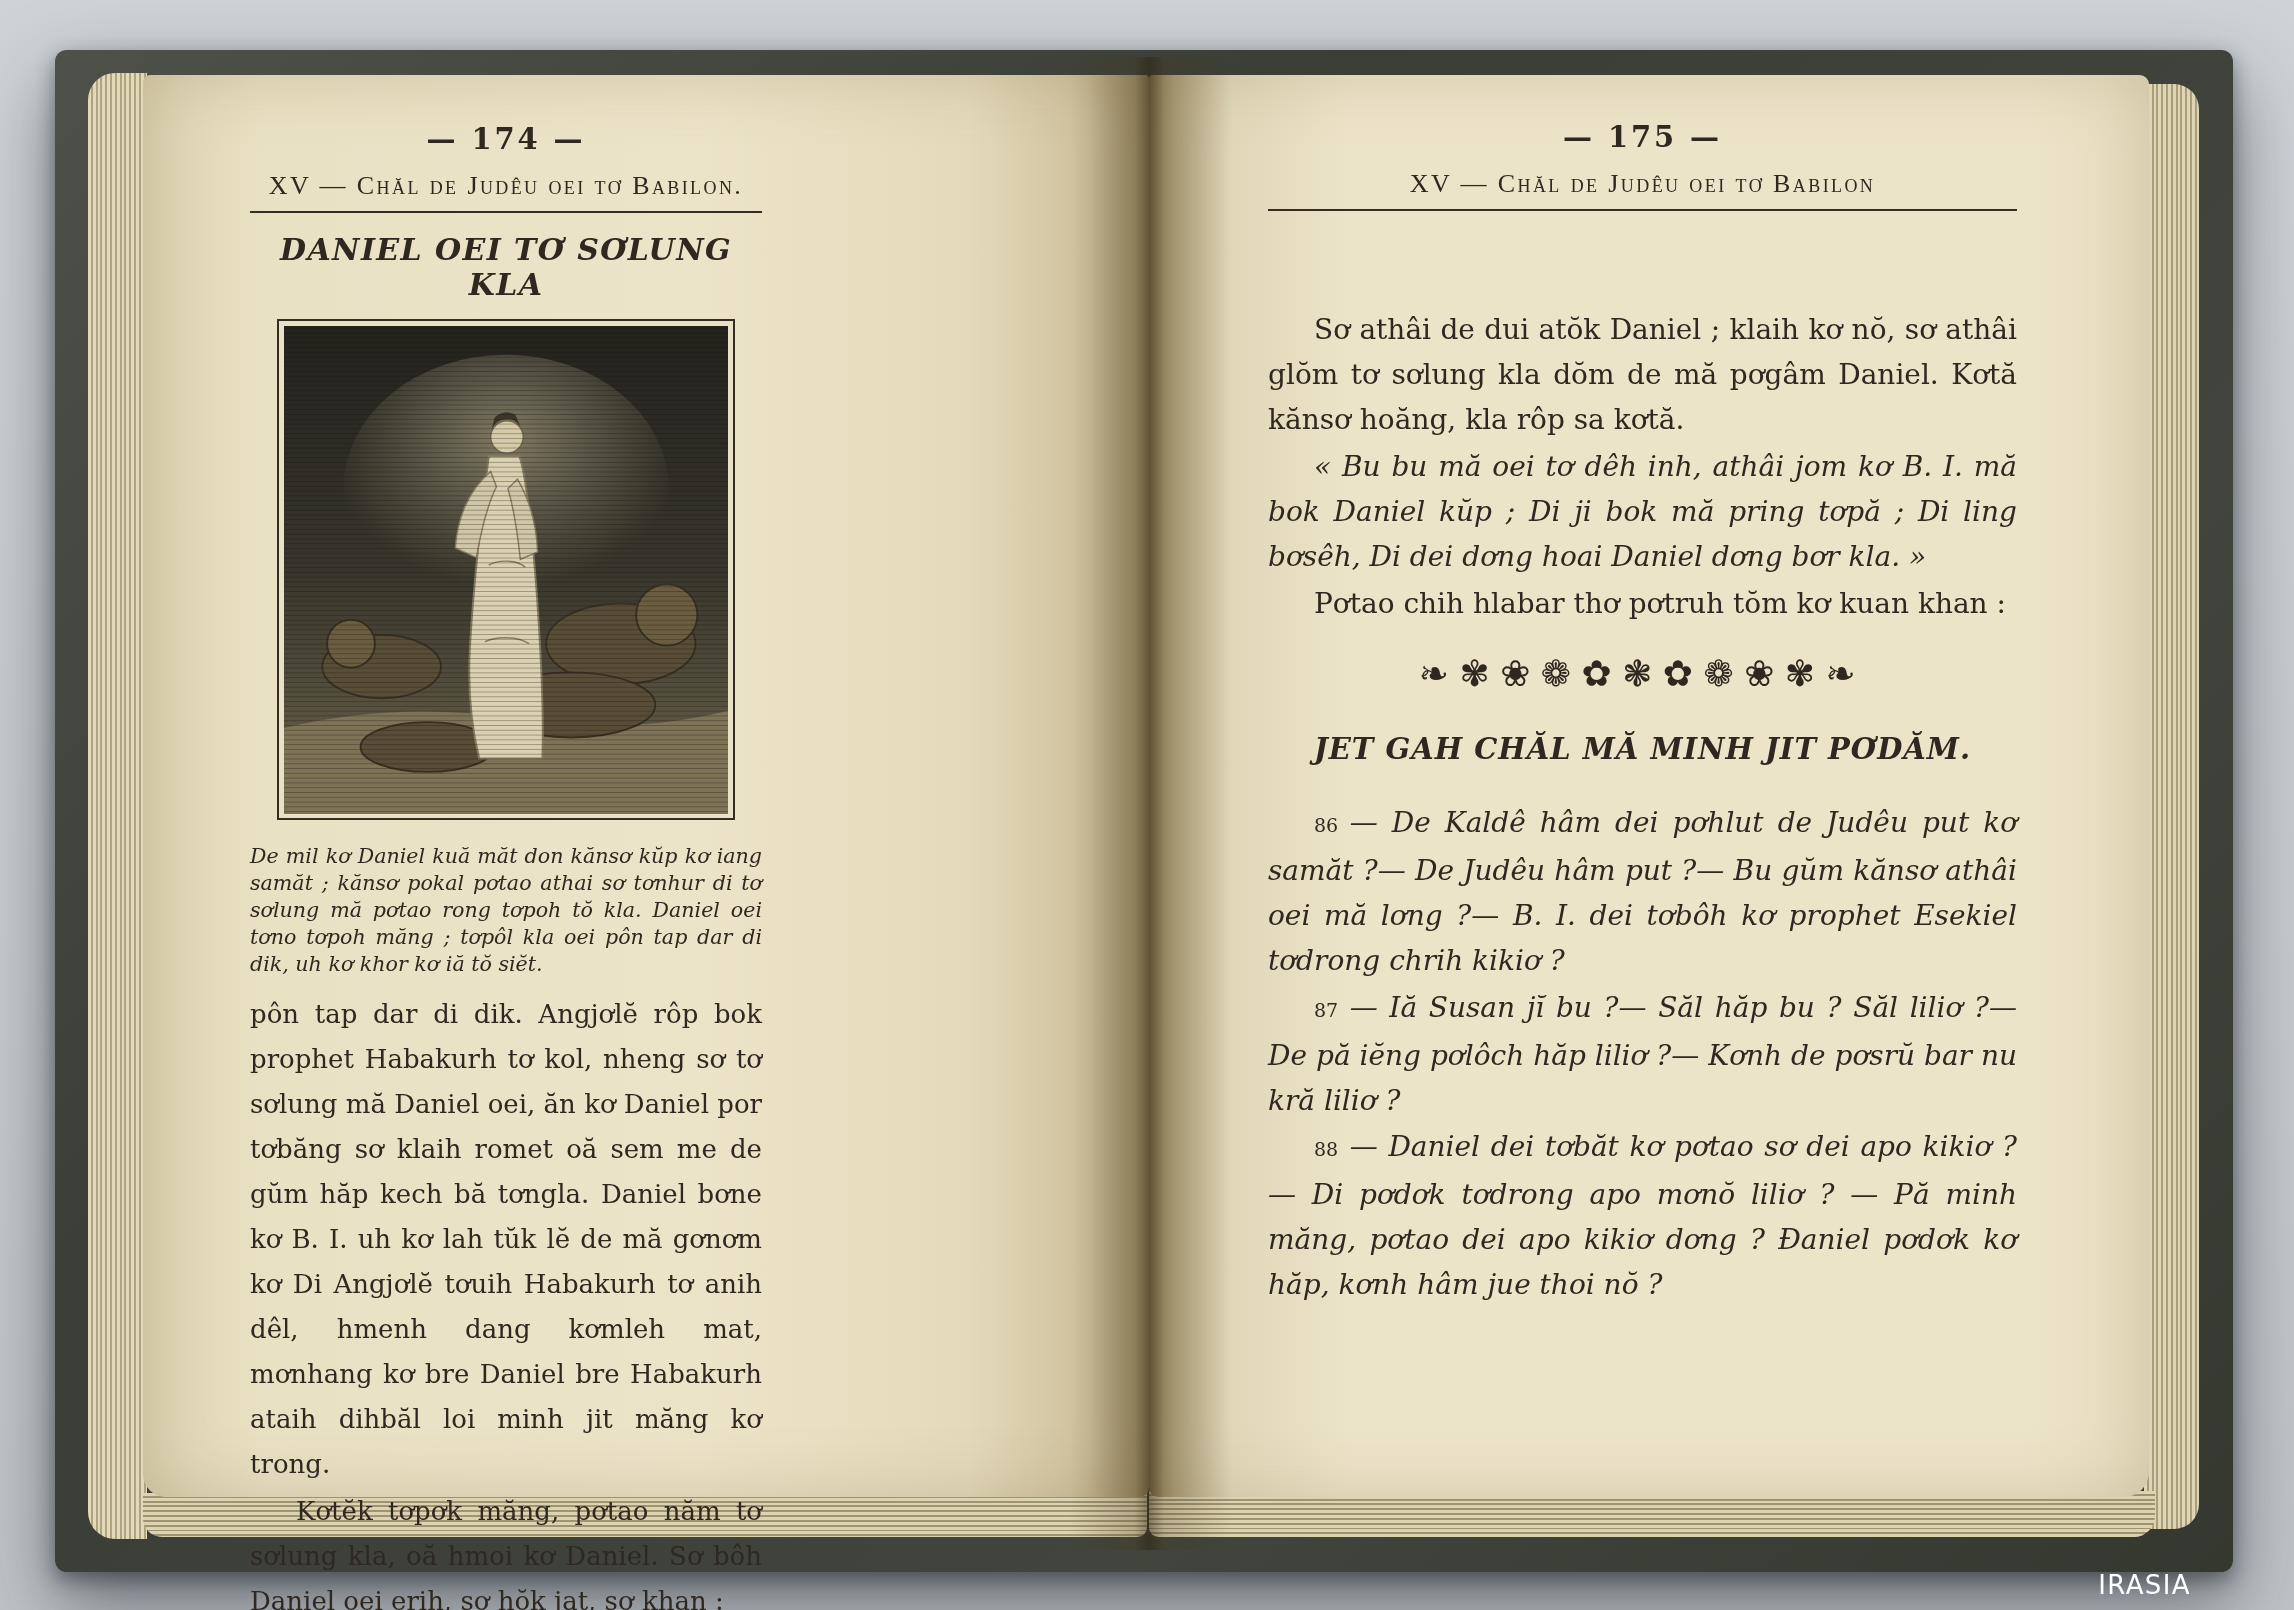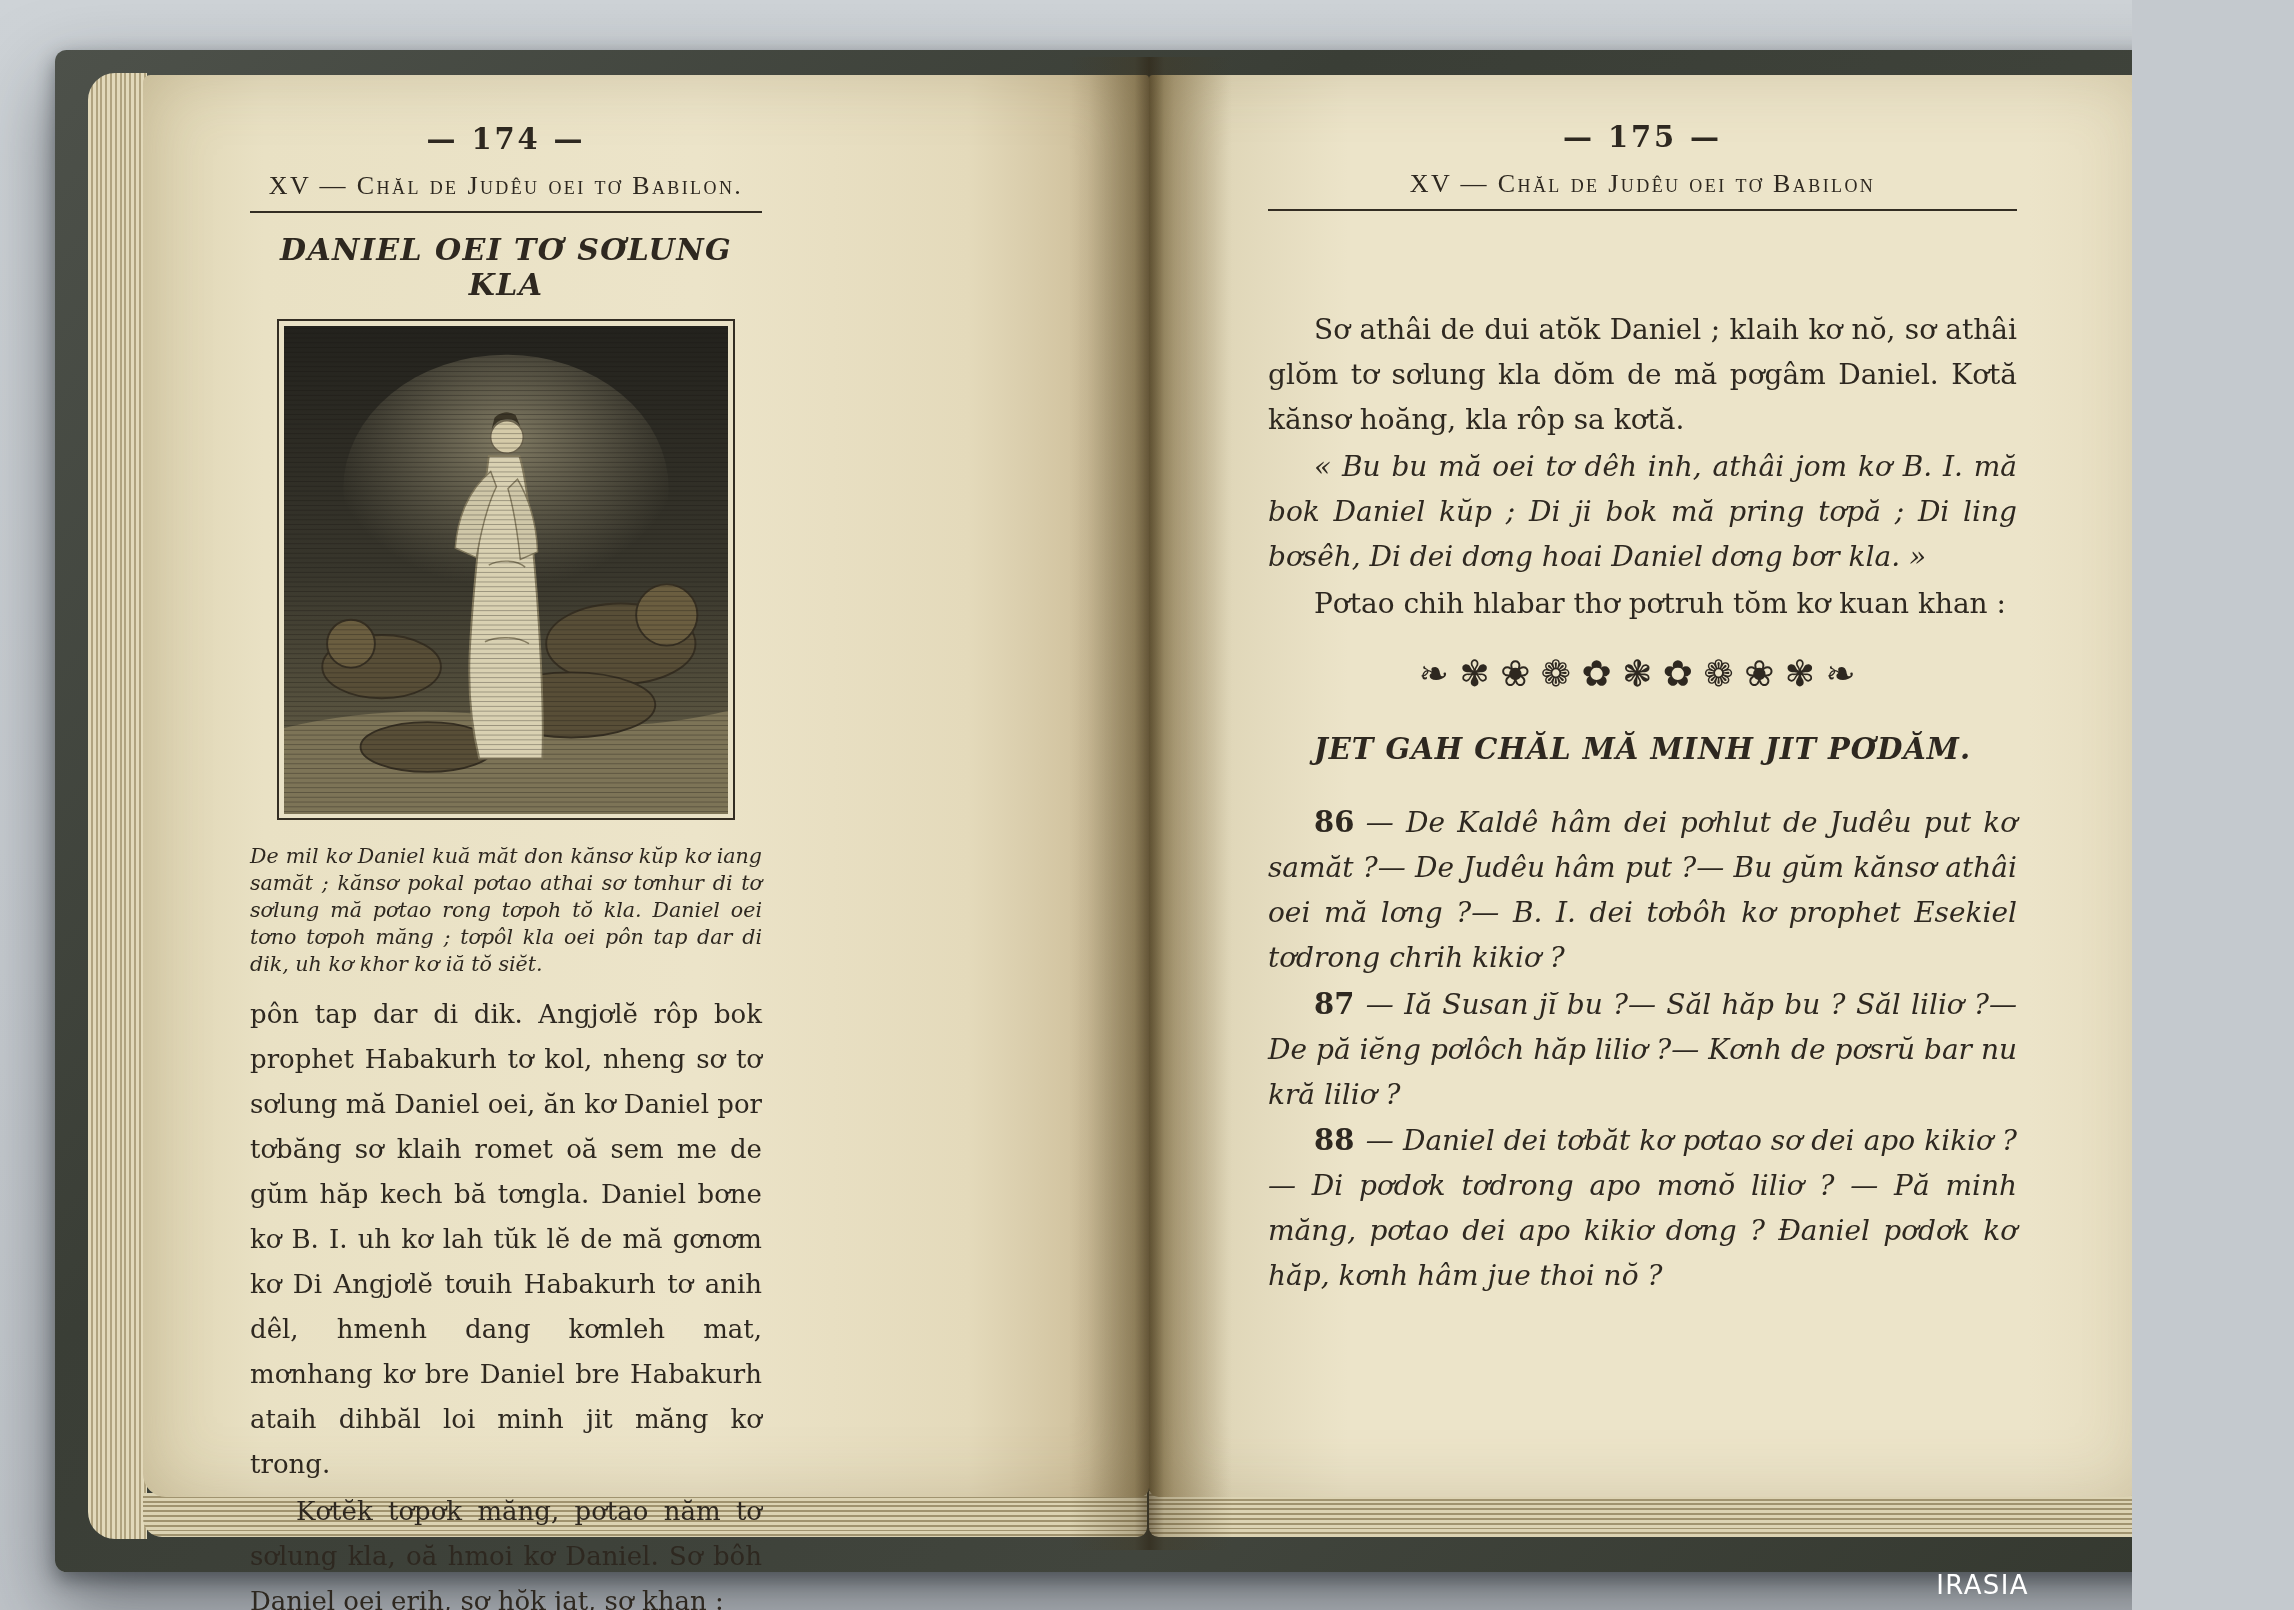--- a/index.html
+++ b/index.html
@@ -1,16 +1,16 @@
 <!DOCTYPE html>
 <html><head>
 <meta charset="utf-8">
 <style>
   html,body{margin:0;padding:0;background:#c4c9ce;}
-  .stage{position:relative;width:2132px;height:1611px;overflow:hidden;
+  .stage{position:relative;width:2294px;height:1611px;overflow:hidden;
          background:linear-gradient(180deg,#ced3d7 0%,#c6cbd0 60%,#bfc4c9 100%);
          font-family:"DejaVu Serif",serif;color:#2e2820;}
   .book-cover{position:absolute;left:55px;top:50px;width:2178px;height:1522px;border-radius:11.5px;
          background:linear-gradient(135deg,#4d514a 0%,#3a3e36 35%,#41453d 70%,#34382f 100%);
          box-shadow:0 33px 76px rgba(25,30,36,.5),0 7.6px 19px rgba(25,30,36,.45);}
   .edges-left{position:absolute;left:88px;top:73px;width:59px;height:1466px;border-radius:27px 0 0 27px;
          background:repeating-linear-gradient(90deg,#e2d9ba 0 2.9px,#b0a37f 2.9px 4.8px);}
   .edges-right{position:absolute;left:2144px;top:84px;width:55px;height:1445px;border-radius:0 25px 25px 0;
          background:repeating-linear-gradient(90deg,#ded5b5 0 2.9px,#aa9d79 2.9px 4.8px);}
   .edges-bottom-left{position:absolute;left:143px;top:1493px;width:1004px;height:44px;border-radius:0 0 9.6px 19px;
@@ -40,21 +40,21 @@
   .body + .body{margin-top:1.9px;}
   .noindent{text-indent:0;}
   .italic{font-style:italic;}
   .r{font-size:28px;}
   .rp1{margin-top:96px;}
   .divider{margin-top:27px;text-align:center;font-family:"DejaVu Sans",sans-serif;
            font-size:36px;letter-spacing:10.5px;color:#2e2820;white-space:nowrap;}
   .rtitle{margin-top:38px;text-align:center;font-size:29px;font-weight:bold;font-style:italic;letter-spacing:1px;}
   .question{margin:34px 0 0;font-size:28px;line-height:45px;text-align:justify;text-indent:46px;font-style:italic;}
   .question + .question{margin-top:1.9px;}
-  .qnum{font-style:normal;font-weight:bold;font-size:29px;}
+  .qnum{font-style:normal;font-weight:normal;font-size:19px;}
   .qtext{padding-left:11.5px;}
   .sig{margin-top:42px;text-align:right;padding-right:143px;font-weight:bold;font-size:29px;letter-spacing:2.9px;}
   .watermark{position:absolute;right:103px;bottom:11.5px;color:#ffffff;
              font-family:"DejaVu Sans",sans-serif;font-size:26px;letter-spacing:1.4px;}
 </style>
 </head>
 <body>
 
 <div class="stage">
 

